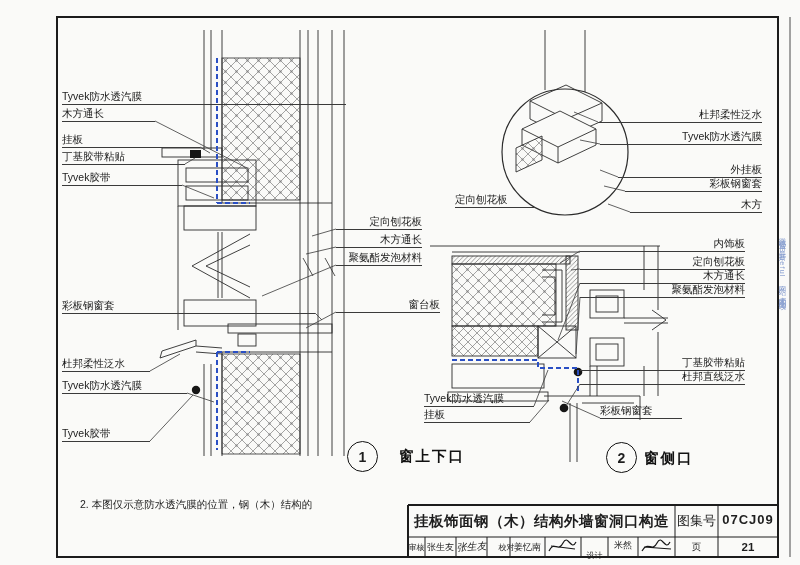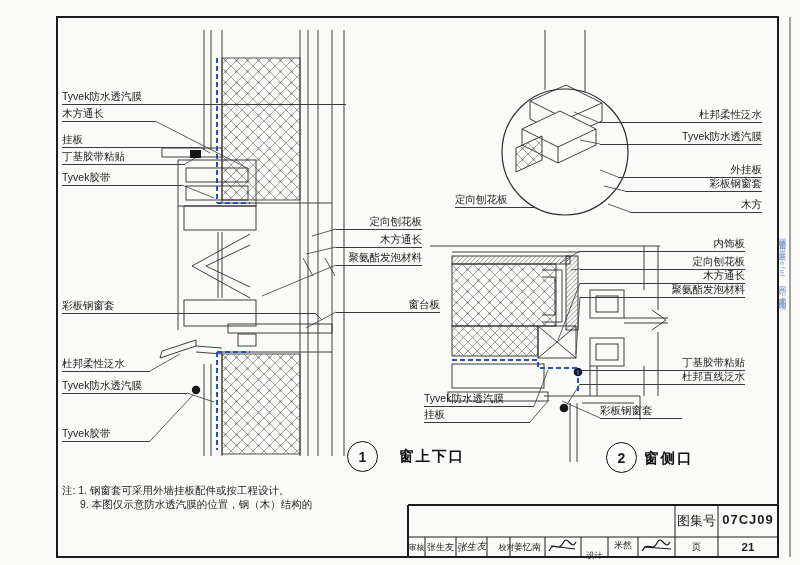--- a/index.html
+++ b/index.html
@@ -230,23 +230,23 @@
 <div class="numcircle" style="left:347px;top:441px;">
   <span>1</span>
 </div>
 <div class="cap" style="left:399px;top:447px;">窗上下口</div>
 
 <div class="numcircle" style="left:606px;top:442px;">
   <span>2</span>
 </div>
 <div class="cap" style="left:644px;top:449px;">窗侧口</div>
 
-<div class="note" style="left:62px;top:483px;">注: 1. 钢窗套可采用外墙挂板配件或按工程设计。</div>
-<div class="note" style="left:80px;top:497px;">9. 本图仅示意防水透汽膜的位置，钢（木）结构的</div>
-
+<div class="note" style="left:80px;top:497px;">2. 本图仅示意防水透汽膜的位置，钢（木）结构的</div>
+
+<div class="tb tb-title" style="left:410px;top:505px;width:263px;height:32px;">挂板饰面钢（木）结构外墙窗洞口构造</div>
 <div class="tb tb-small" style="left:675px;top:505px;width:43px;height:32px;font-size:13px;">图集号</div>
 <div class="tb tb-atlas" style="left:718px;top:503px;width:60px;height:32px;">07CJ09</div>
 
 <div class="tb tb-small" style="left:408px;top:537px;width:17px;height:20px;">审核</div>
 <div class="tb tb-name" style="left:425px;top:537px;width:31px;height:20px;">张生友</div>
 <div class="tb sig" style="left:456px;top:537px;width:31px;height:20px;">张生友</div>
 <div class="tb tb-small" style="left:487px;top:537px;width:23px;height:20px;padding-left:8px;">校对</div>
 <div class="tb tb-name" style="left:510px;top:537px;width:35px;height:20px;">姜忆南</div>
 <div class="tb tb-small" style="left:581px;top:537px;width:27px;height:36px;">设计</div>
 <div class="tb tb-name" style="left:608px;top:537px;width:30px;height:16px;">米然</div>

